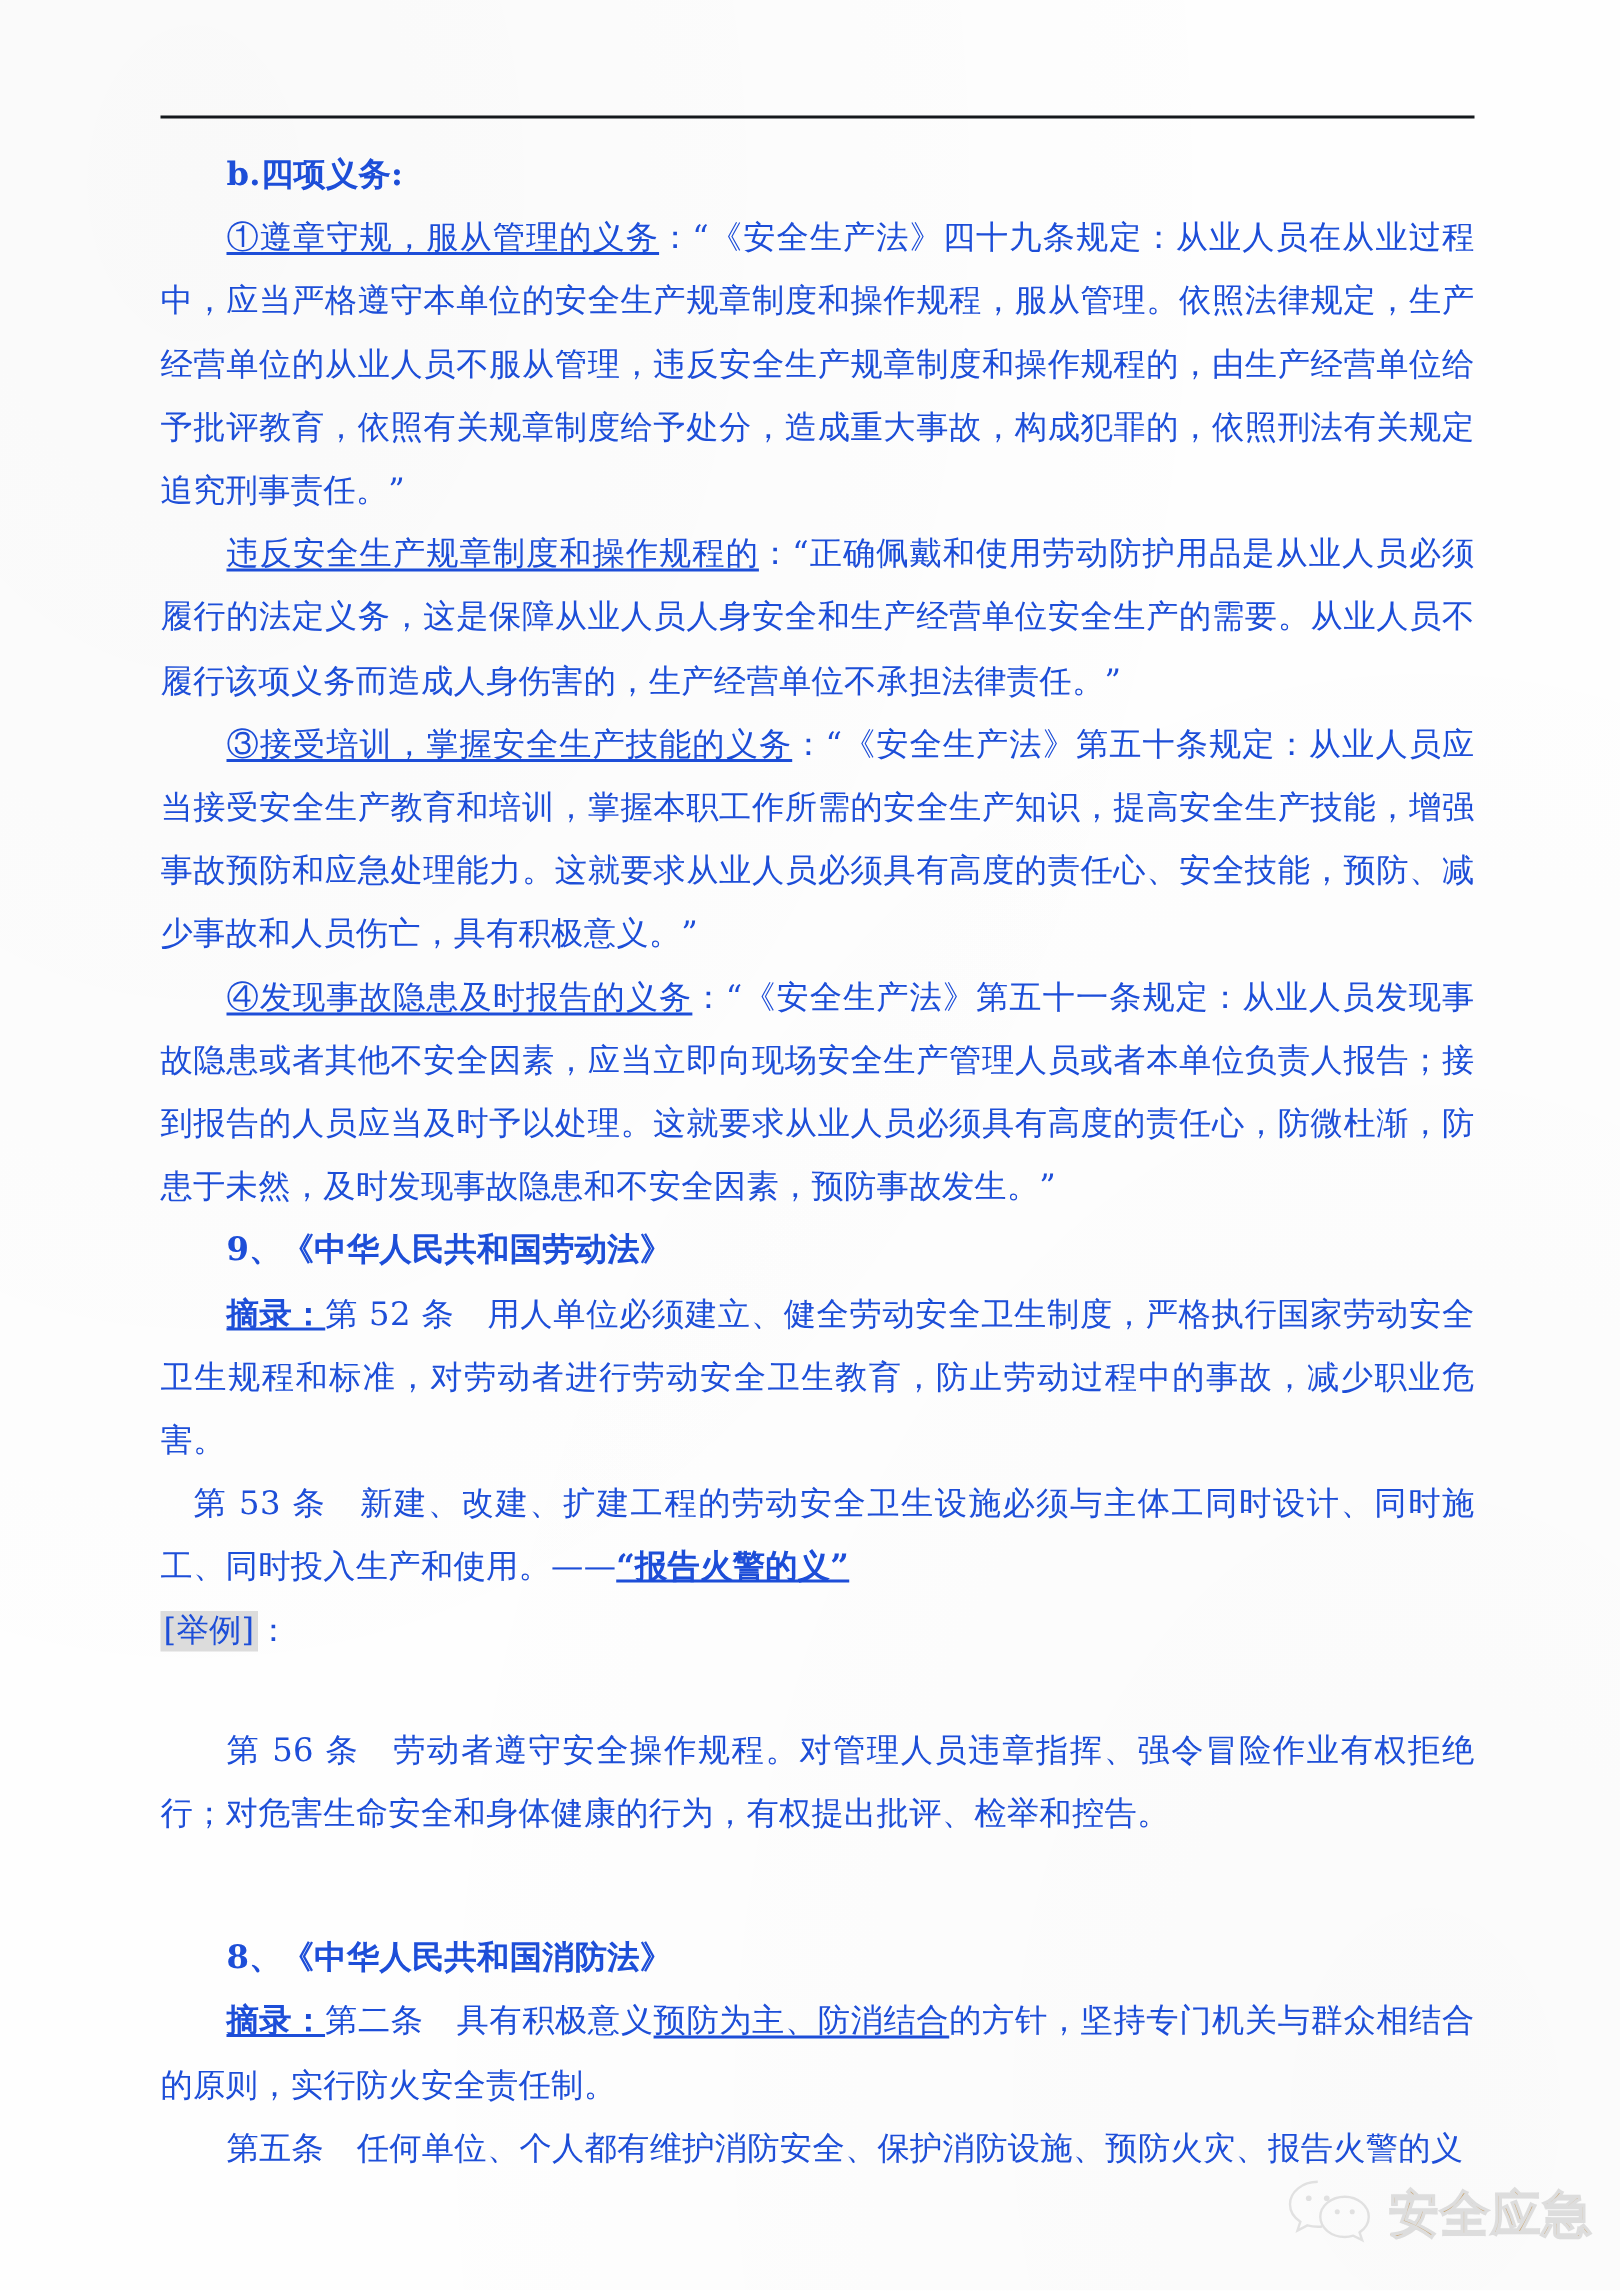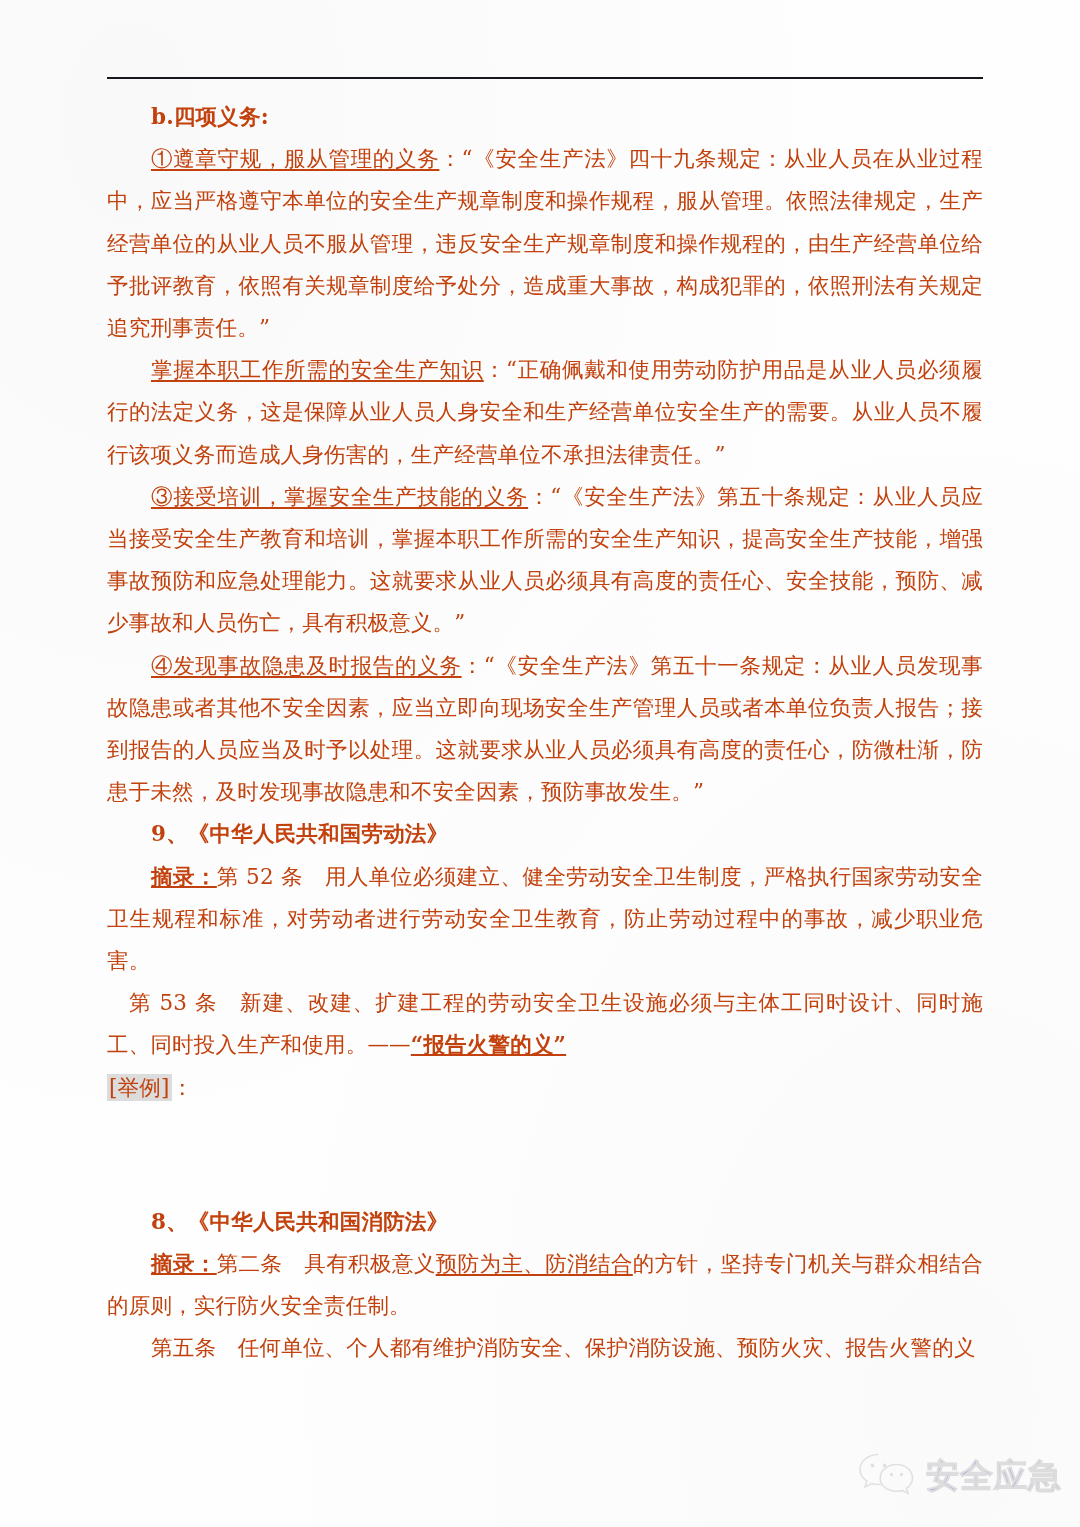--- a/index.html
+++ b/index.html
@@ -48,21 +48,21 @@
     width: 876px;
   }
 
   p {
     margin: 0;
     font-size: 21.5px;
     line-height: 42.2px;
     letter-spacing: 0.2px;
     text-align: justify;
     text-justify: inter-character;
-    color: #c2410c;
+    color: #1d4ed8;
   }
 
   p.indent2 { text-indent: 44px; }
   p.indent1 { text-indent: 22px; }
   p.noindent { text-indent: 0; }
 
   .b    { font-weight: bold; text-decoration: underline; }
   .bu   { font-weight: normal; text-decoration: underline; text-underline-offset: 3px; }
 
   .heading {
@@ -94,21 +94,21 @@
   .wm-logo {
     width: 62px;
     height: 52px;
     position: relative;
     flex: none;
   }
   .wm-text {
     font-family: "DejaVu Sans", "Liberation Sans", sans-serif;
     font-size: 33px;
     font-weight: bold;
-    color: #6d28d9;
+    color: #a16207;
     -webkit-text-stroke: 1.1px #c9c9c9;
     text-shadow: 0 0 1px #d4d4d4;
     letter-spacing: 1px;
     white-space: nowrap;
   }
 </style>
 </head>
 <body>
 
 <div class="page">
@@ -116,36 +116,37 @@
   <div class="scan-tint"></div>
 
   <div class="header-rule"></div>
 
   <div class="content">
 
     <p class="indent2 heading">b.四项义务:</p>
 
     <p class="indent2"><span class="bu">①遵章守规，服从管理的义务</span><span>：“《安全生产法》四十九条规定：从业人员在从业过程中，应当严格遵守本单位的安全生产规章制度和操作规程，服从管理。依照法律规定，生产经营单位的从业人员不服从管理，违反安全生产规章制度和操作规程的，由生产经营单位给予批评教育，依照有关规章制度给予处分，造成重大事故，构成犯罪的，依照刑法有关规定追究刑事责任。”</span></p>
 
-    <p class="indent2"><span class="bu">掌握本职工作所需的安全生产知识</span><span>：“正确佩戴和使用劳动防护用品是从业人员必须履行的法定义务，这是保障从业人员人身安全和生产经营单位安全生产的需要。从业人员不履行该项义务而造成人身伤害的，生产经营单位不承担法律责任。”</span></p>
+    <p class="indent2"><span class="bu">违反安全生产规章制度和操作规程的</span><span>：“正确佩戴和使用劳动防护用品是从业人员必须履行的法定义务，这是保障从业人员人身安全和生产经营单位安全生产的需要。从业人员不履行该项义务而造成人身伤害的，生产经营单位不承担法律责任。”</span></p>
 
     <p class="indent2"><span class="bu">③接受培训，掌握安全生产技能的义务</span><span>：“《安全生产法》第五十条规定：从业人员应当接受安全生产教育和培训，掌握本职工作所需的安全生产知识，提高安全生产技能，增强事故预防和应急处理能力。这就要求从业人员必须具有高度的责任心、安全技能，预防、减少事故和人员伤亡，具有积极意义。”</span></p>
 
     <p class="indent2"><span class="bu">④发现事故隐患及时报告的义务</span><span>：“《安全生产法》第五十一条规定：从业人员发现事故隐患或者其他不安全因素，应当立即向现场安全生产管理人员或者本单位负责人报告；接到报告的人员应当及时予以处理。这就要求从业人员必须具有高度的责任心，防微杜渐，防患于未然，及时发现事故隐患和不安全因素，预防事故发生。”</span></p>
 
     <p class="indent2 heading">9、《中华人民共和国劳动法》</p>
 
     <p class="indent2"><span class="b">摘录：</span><span>第 52 条　用人单位必须建立、健全劳动安全卫生制度，严格执行国家劳动安全卫生规程和标准，对劳动者进行劳动安全卫生教育，防止劳动过程中的事故，减少职业危害。</span></p>
 
     <p class="indent1"><span>第 53 条　新建、改建、扩建工程的劳动安全卫生设施必须与主体工同时设计、同时施工、同时投入生产和使用。——</span><span class="b">“报告火警的义”</span></p>
 
     <p class="noindent"><span class="shaded">[举例]</span><span>：</span></p>
 
     <div class="gap-md"></div>
 
+    <p class="indent2">第 56 条　劳动者遵守安全操作规程。对管理人员违章指挥、强令冒险作业有权拒绝行；对危害生命安全和身体健康的行为，有权提出批评、检举和控告。</p>
 
     <div class="gap-lg"></div>
 
     <p class="indent2 heading">8、《中华人民共和国消防法》</p>
 
     <p class="indent2"><span class="b">摘录：</span><span>第二条　具有积极意义</span><span class="bu">预防为主、防消结合</span><span>的方针，坚持专门机关与群众相结合的原则，实行防火安全责任制。</span></p>
 
     <p class="indent2">第五条　任何单位、个人都有维护消防安全、保护消防设施、预防火灾、报告火警的义</p>
 
   </div>

